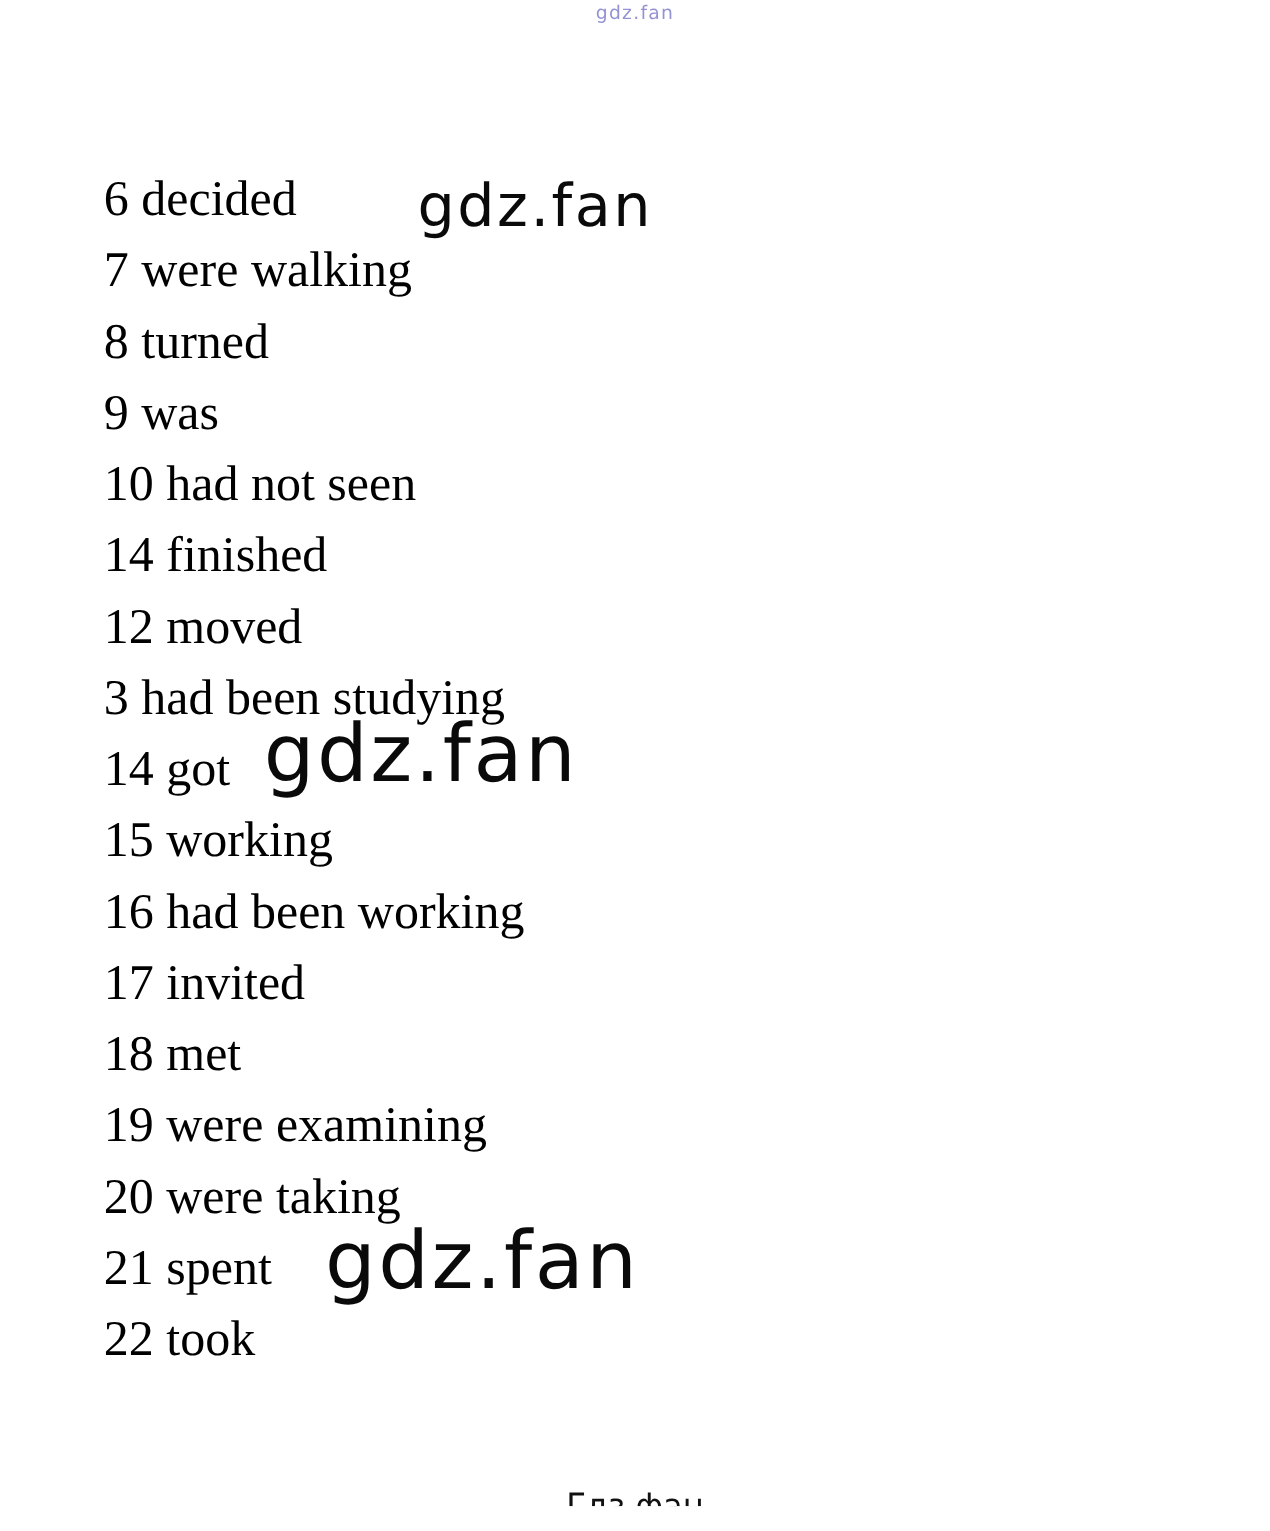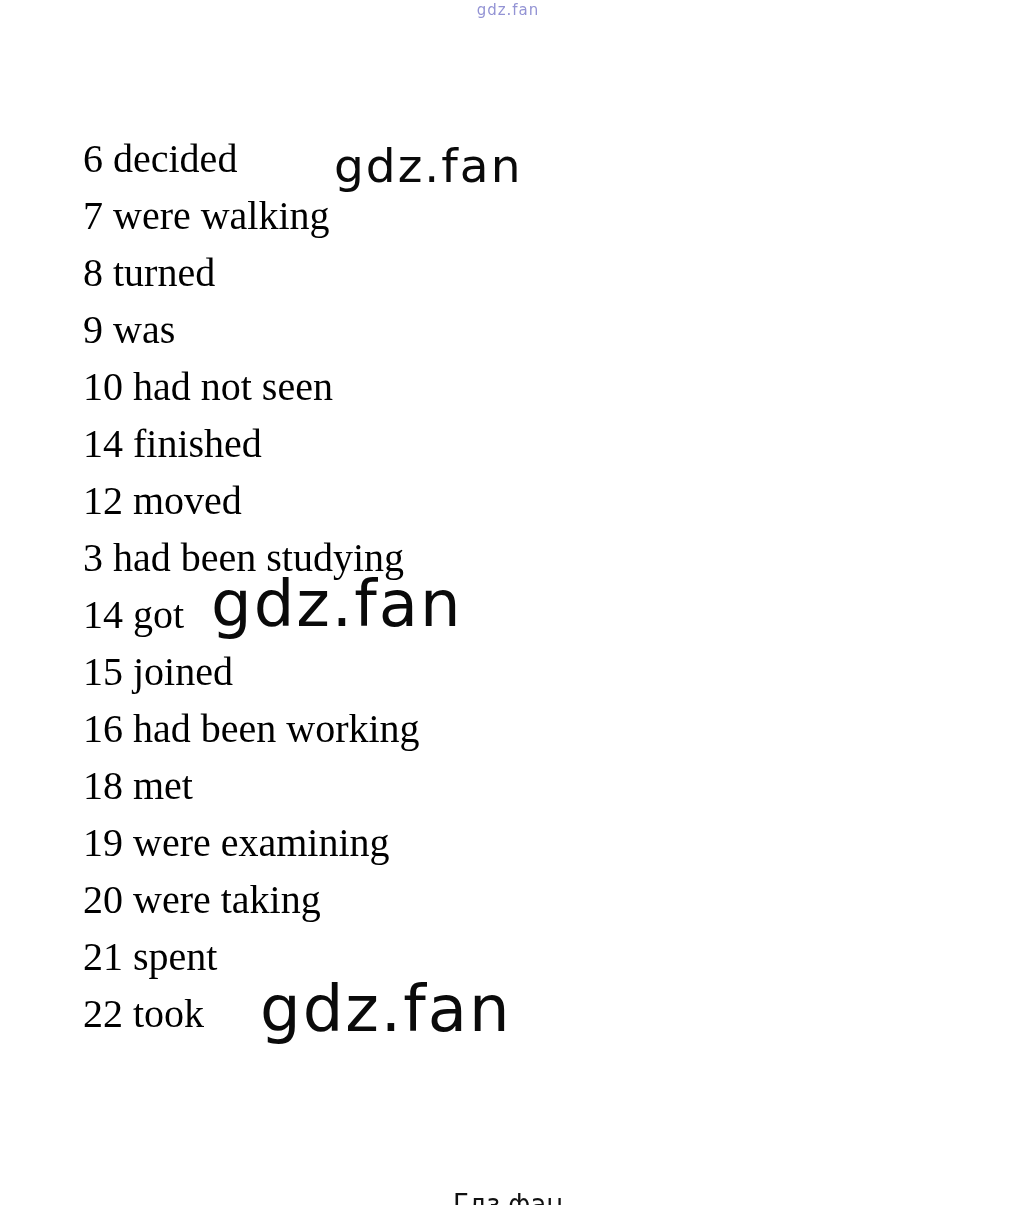--- a/index.html
+++ b/index.html
@@ -77,22 +77,23 @@
   <div class="answer-list">
       <div class="answer-row"><span class="answer-num">6</span> <span class="answer-text">decided</span></div>
       <div class="answer-row"><span class="answer-num">7</span> <span class="answer-text">were walking</span></div>
       <div class="answer-row"><span class="answer-num">8</span> <span class="answer-text">turned</span></div>
       <div class="answer-row"><span class="answer-num">9</span> <span class="answer-text">was</span></div>
       <div class="answer-row"><span class="answer-num">10</span> <span class="answer-text">had not seen</span></div>
       <div class="answer-row"><span class="answer-num">14</span> <span class="answer-text">finished</span></div>
       <div class="answer-row"><span class="answer-num">12</span> <span class="answer-text">moved</span></div>
       <div class="answer-row"><span class="answer-num">3</span> <span class="answer-text">had been studying</span></div>
       <div class="answer-row"><span class="answer-num">14</span> <span class="answer-text">got</span></div>
-      <div class="answer-row"><span class="answer-num">15</span> <span class="answer-text">joined</span></div>
+      <div class="answer-row"><span class="answer-num">15</span> <span class="answer-text">working</span></div>
       <div class="answer-row"><span class="answer-num">16</span> <span class="answer-text">had been working</span></div>
+      <div class="answer-row"><span class="answer-num">17</span> <span class="answer-text">invited</span></div>
       <div class="answer-row"><span class="answer-num">18</span> <span class="answer-text">met</span></div>
       <div class="answer-row"><span class="answer-num">19</span> <span class="answer-text">were examining</span></div>
       <div class="answer-row"><span class="answer-num">20</span> <span class="answer-text">were taking</span></div>
       <div class="answer-row"><span class="answer-num">21</span> <span class="answer-text">spent</span></div>
       <div class="answer-row"><span class="answer-num">22</span> <span class="answer-text">took</span></div>
     </div>
 
   <div class="wm-black" id="wm-inline-1">gdz.fan</div>
 
   <div class="wm-black" id="wm-inline-2">gdz.fan</div>

